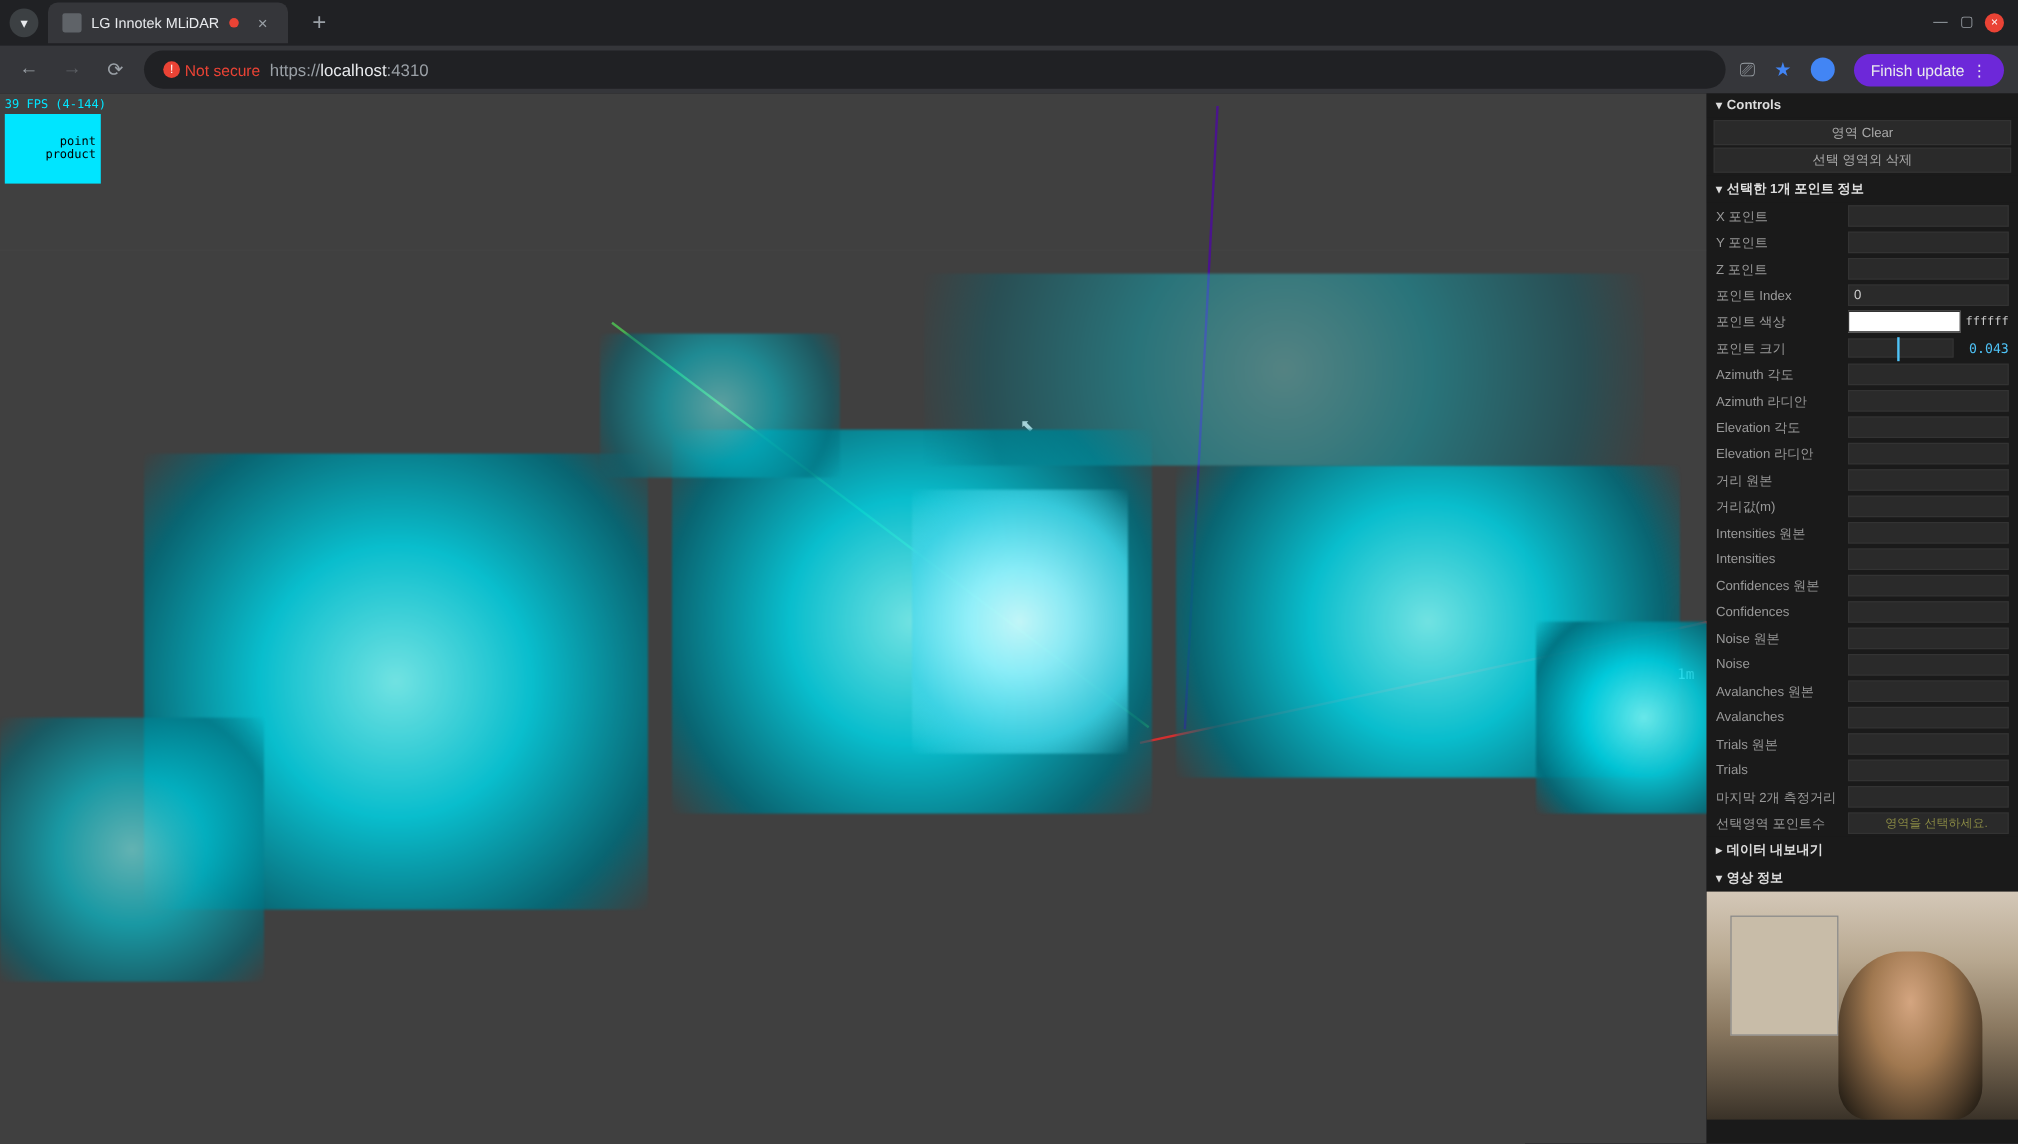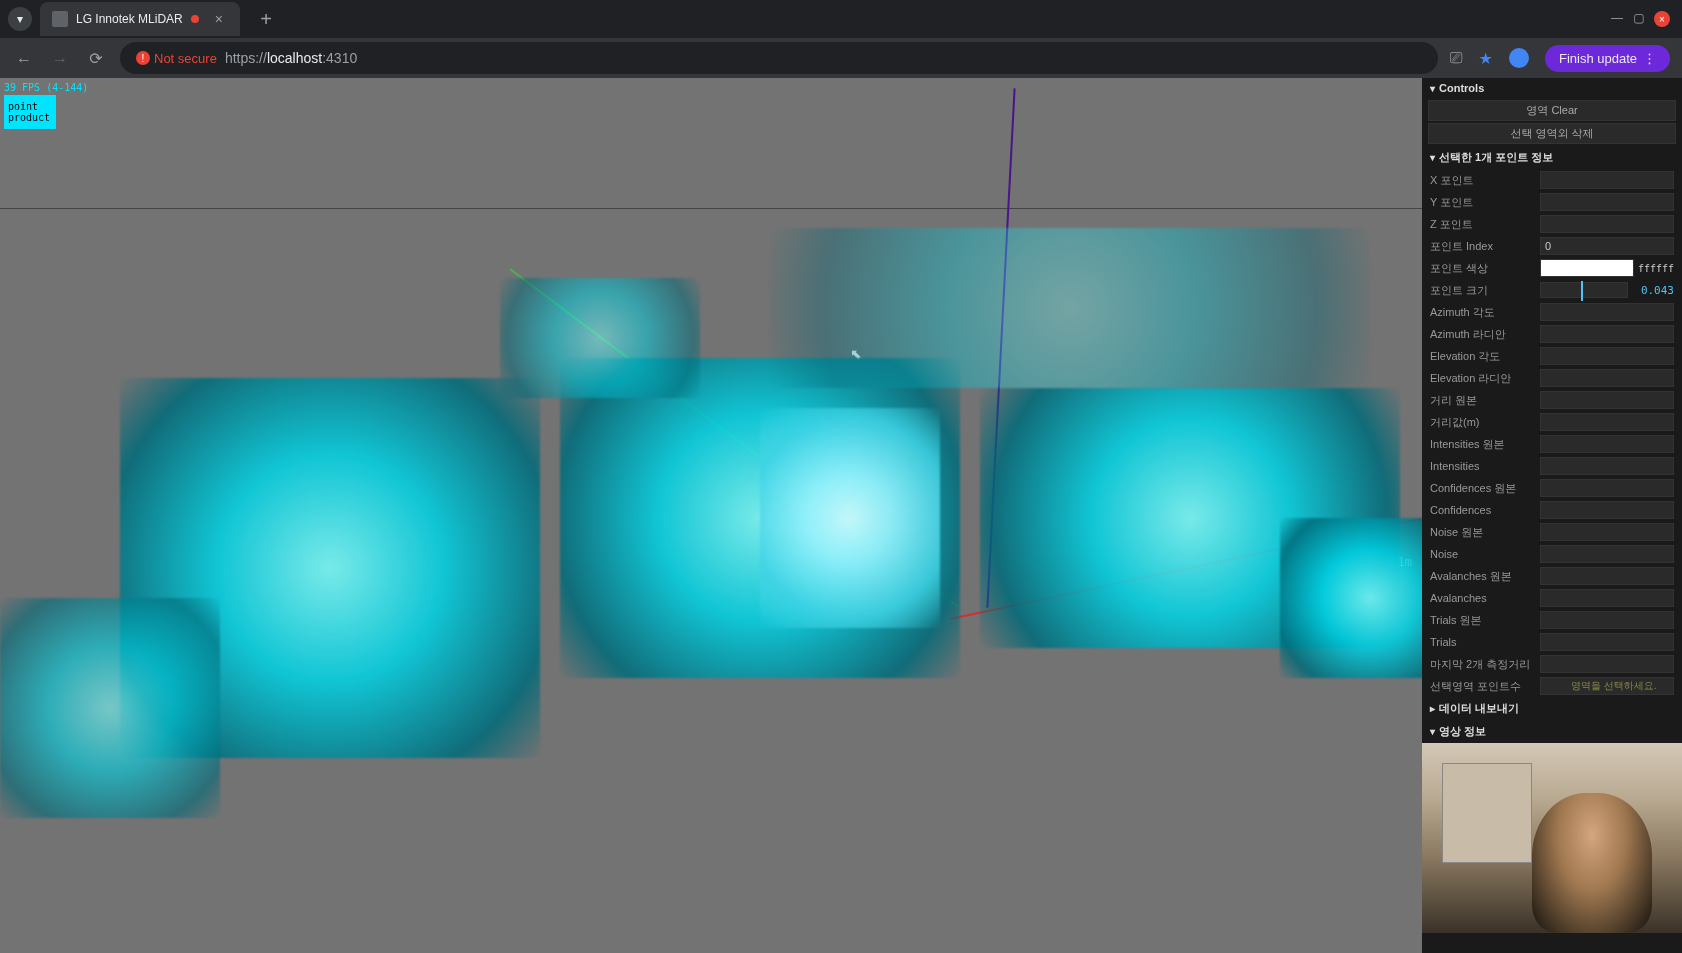--- a/index.html
+++ b/index.html
@@ -163,39 +163,40 @@
       align-items: center;
       gap: 6px;
     }
     
     .main-content {
       display: flex;
       height: calc(953px - 78px);
     }
     .viewport {
       flex: 1;
-      background: #737373;
+      background: #404040;
       position: relative;
       overflow: hidden;
     }
     .fps-overlay {
       position: absolute;
       top: 4px;
       left: 4px;
       font-size: 10px;
       color: #00e5ff;
       font-family: monospace;
     }
     .fps-label {
       background: #00e5ff;
       color: #000;
-      padding: 6px 4px;
-      font-size: 10px;
-      width: 52px;
+      padding: 18px 4px;
+      font-size: 10px;
+      width: 80px;
       margin-top: 2px;
+      text-align: right;
     }
     .horizon-line {
       position: absolute;
       top: 130px;
       left: 0;
       right: 0;
       height: 1px;
       background: #444;
     }
     .axis-y {

